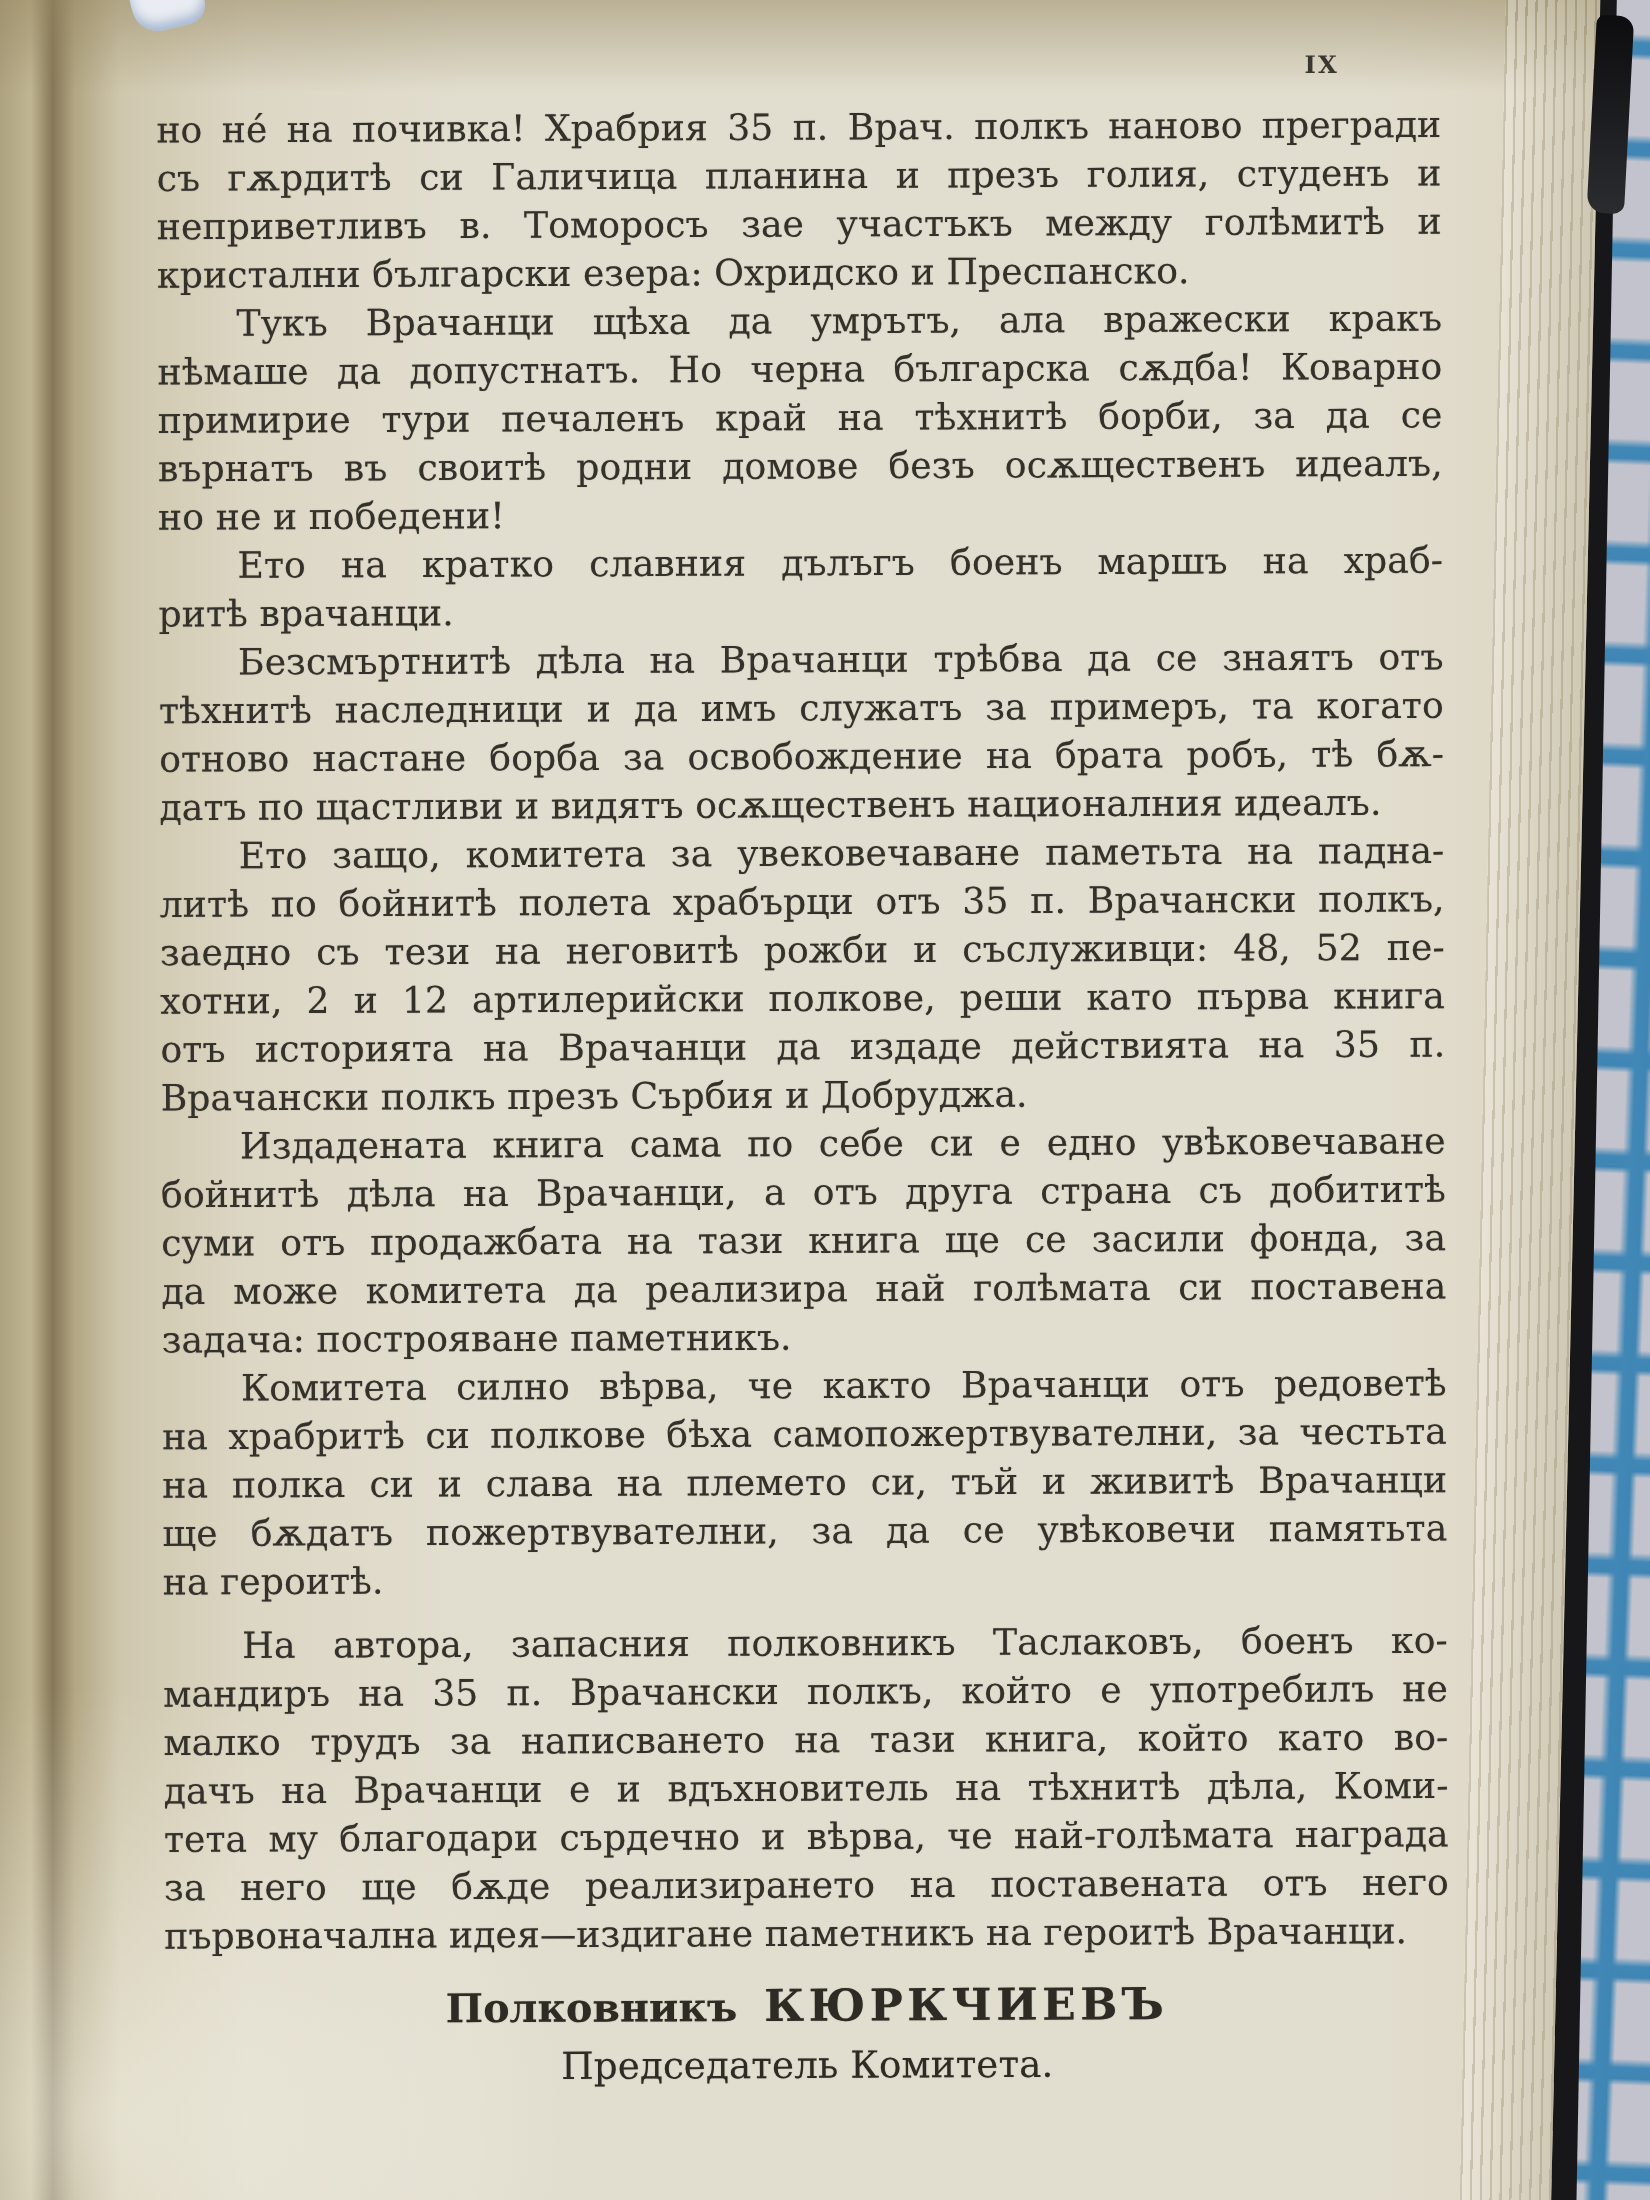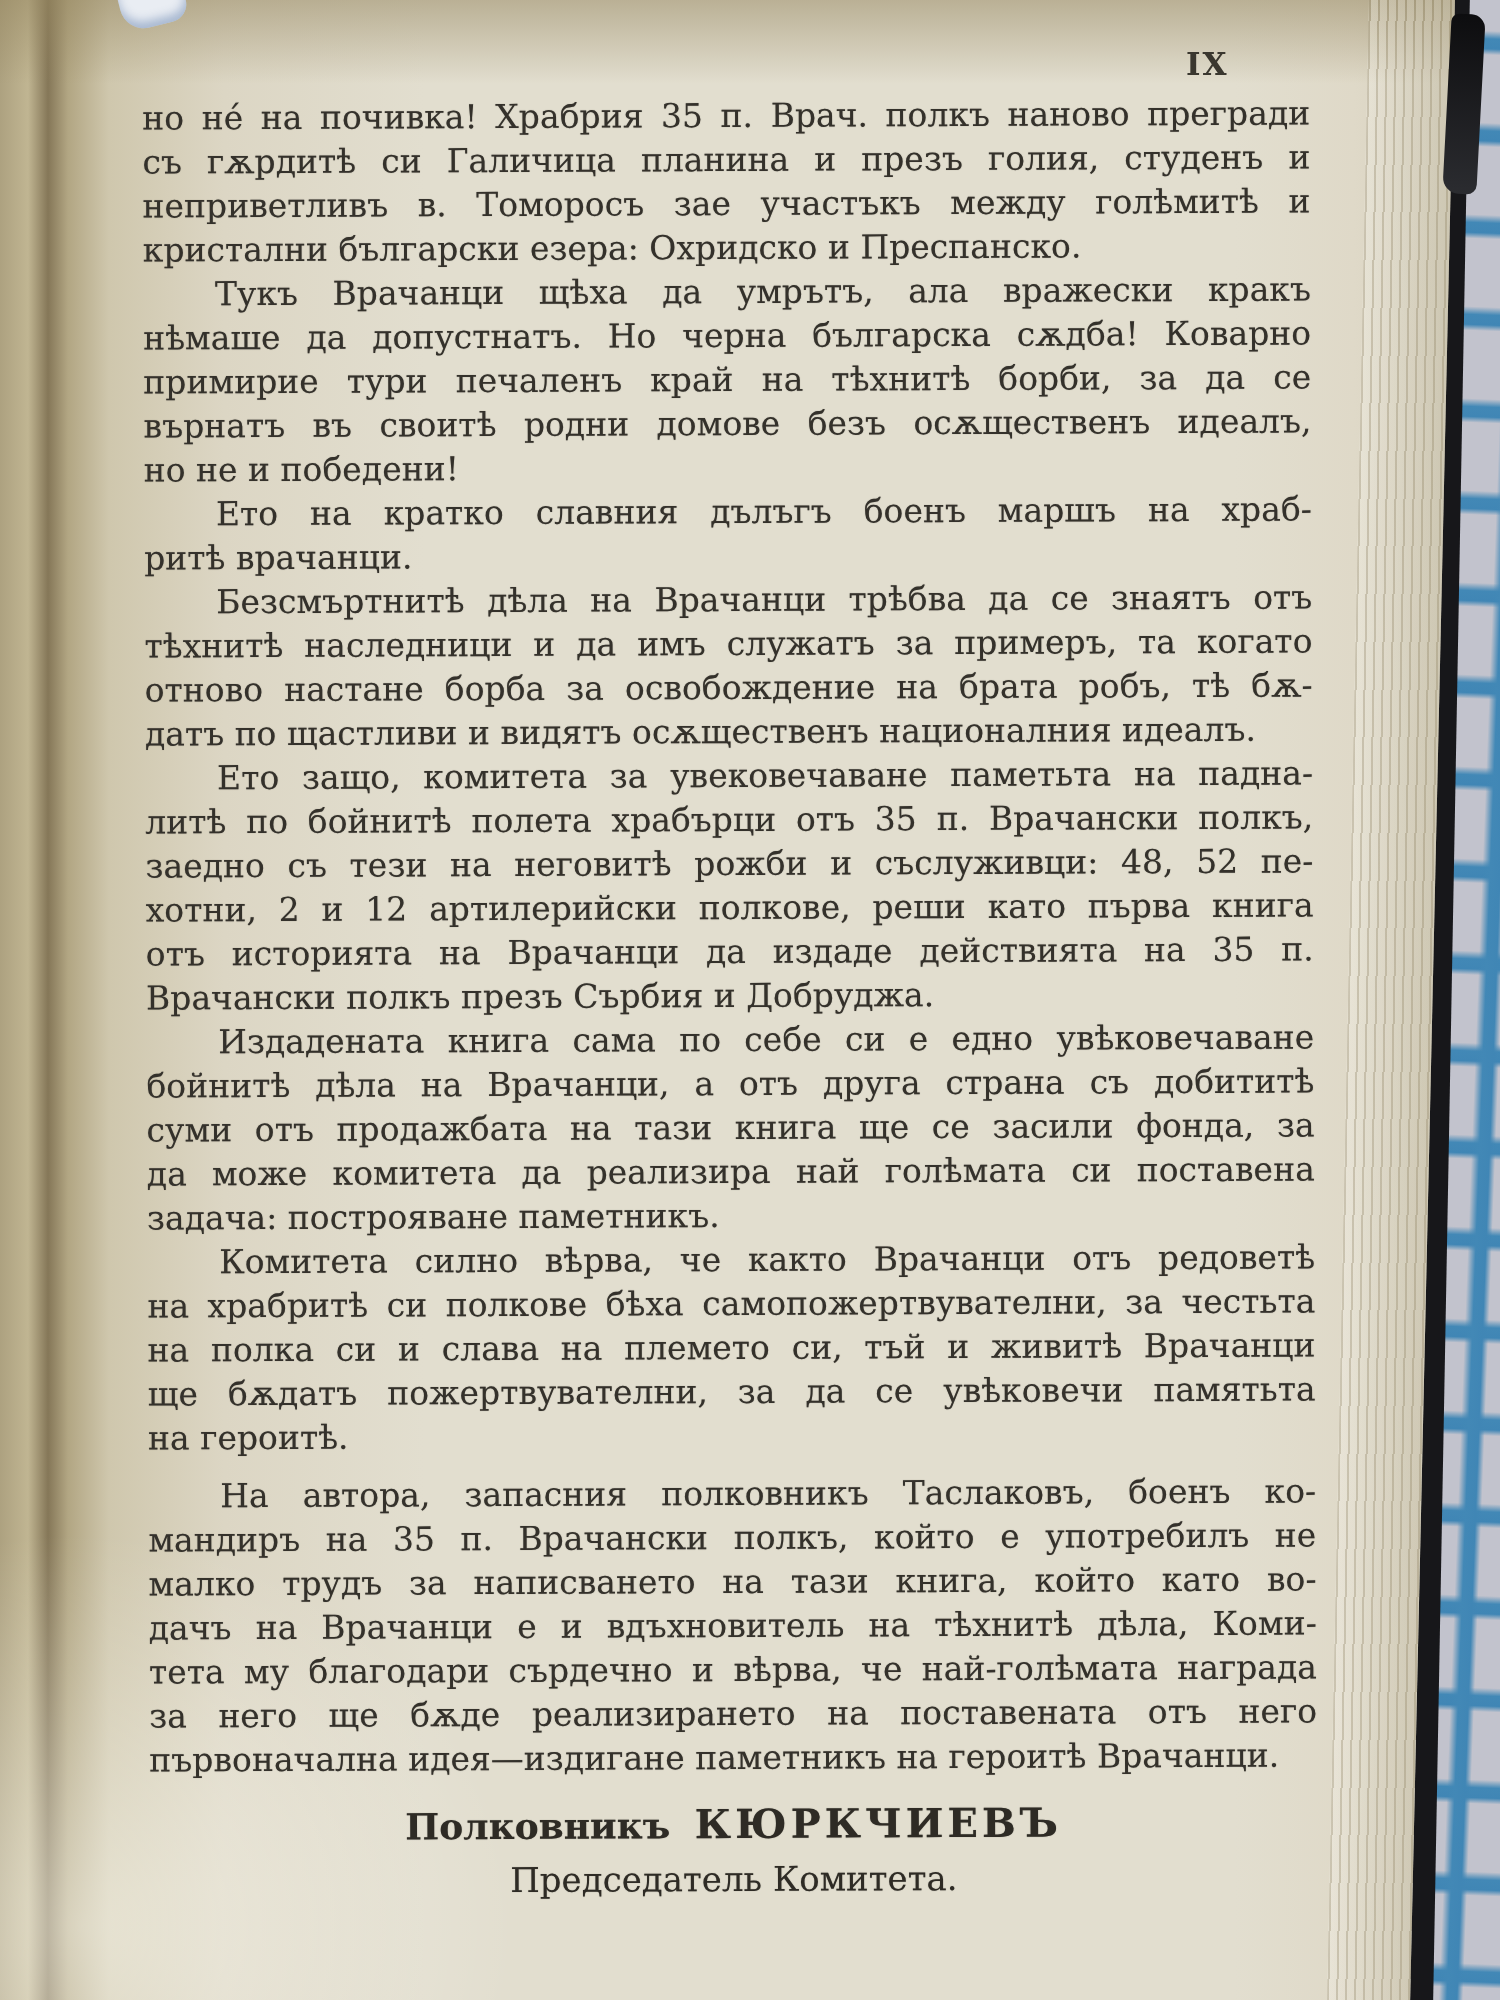--- a/index.html
+++ b/index.html
@@ -39,21 +39,21 @@
   
   .marker{position:absolute;left:1447px;top:14px;width:34px;height:180px;
         background:linear-gradient(#0d0d0f,#2b2c30);
         border-radius:8px 14px 10px 16px;transform:rotate(3deg);}
 
   
   .corner-patch{position:absolute;left:126px;top:-10px;width:66px;height:42px;
         background:#e9edf3;border-radius:0 0 18px 24px;
         box-shadow:inset 0 -7px 10px rgba(92,122,168,.45);transform:rotate(-14deg);}
 
-  .page-number{position:absolute;left:1192px;top:52px;font-size:31px;font-weight:bold;
+  .page-number{position:absolute;left:1192px;top:52px;font-size:22px;font-weight:bold;
         letter-spacing:2px;color:#3a372f;}
 
   .text{position:absolute;left:152px;top:100px;width:1168px;
         transform:rotate(-0.25deg);
         font-size:33px;line-height:44px;color:#34312b;
         text-shadow:0 0 1px rgba(52,49,43,.45);}
   .line{text-align:justify;text-align-last:justify;}
   .line.end{text-align-last:left;}
   .line.indent{text-indent:72px;}
   .line.gap{margin-top:14px;}

